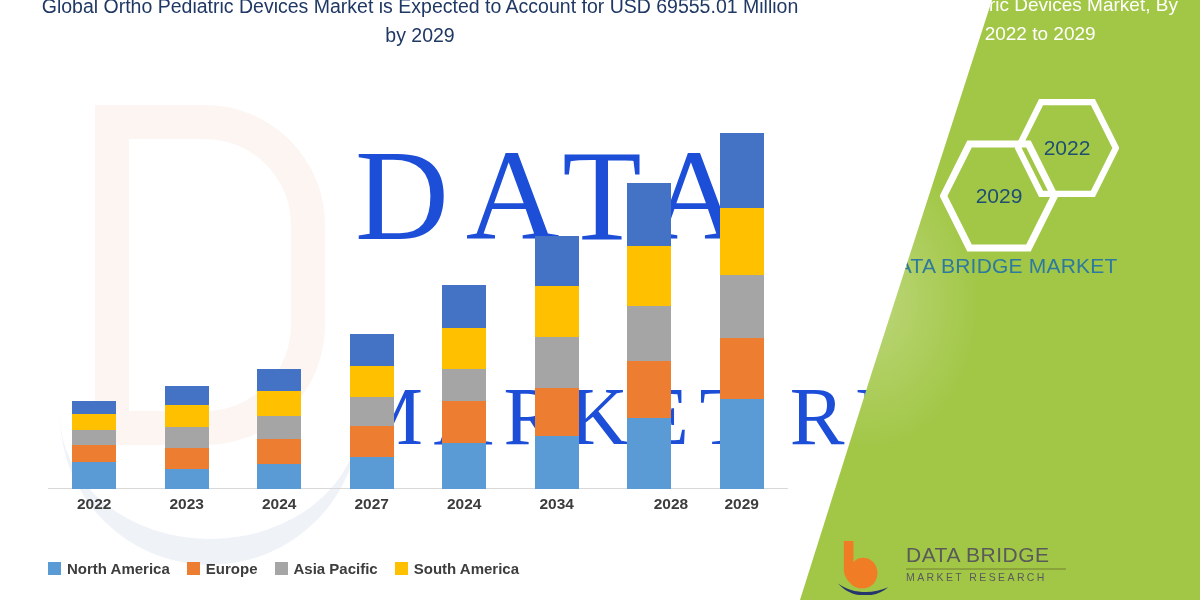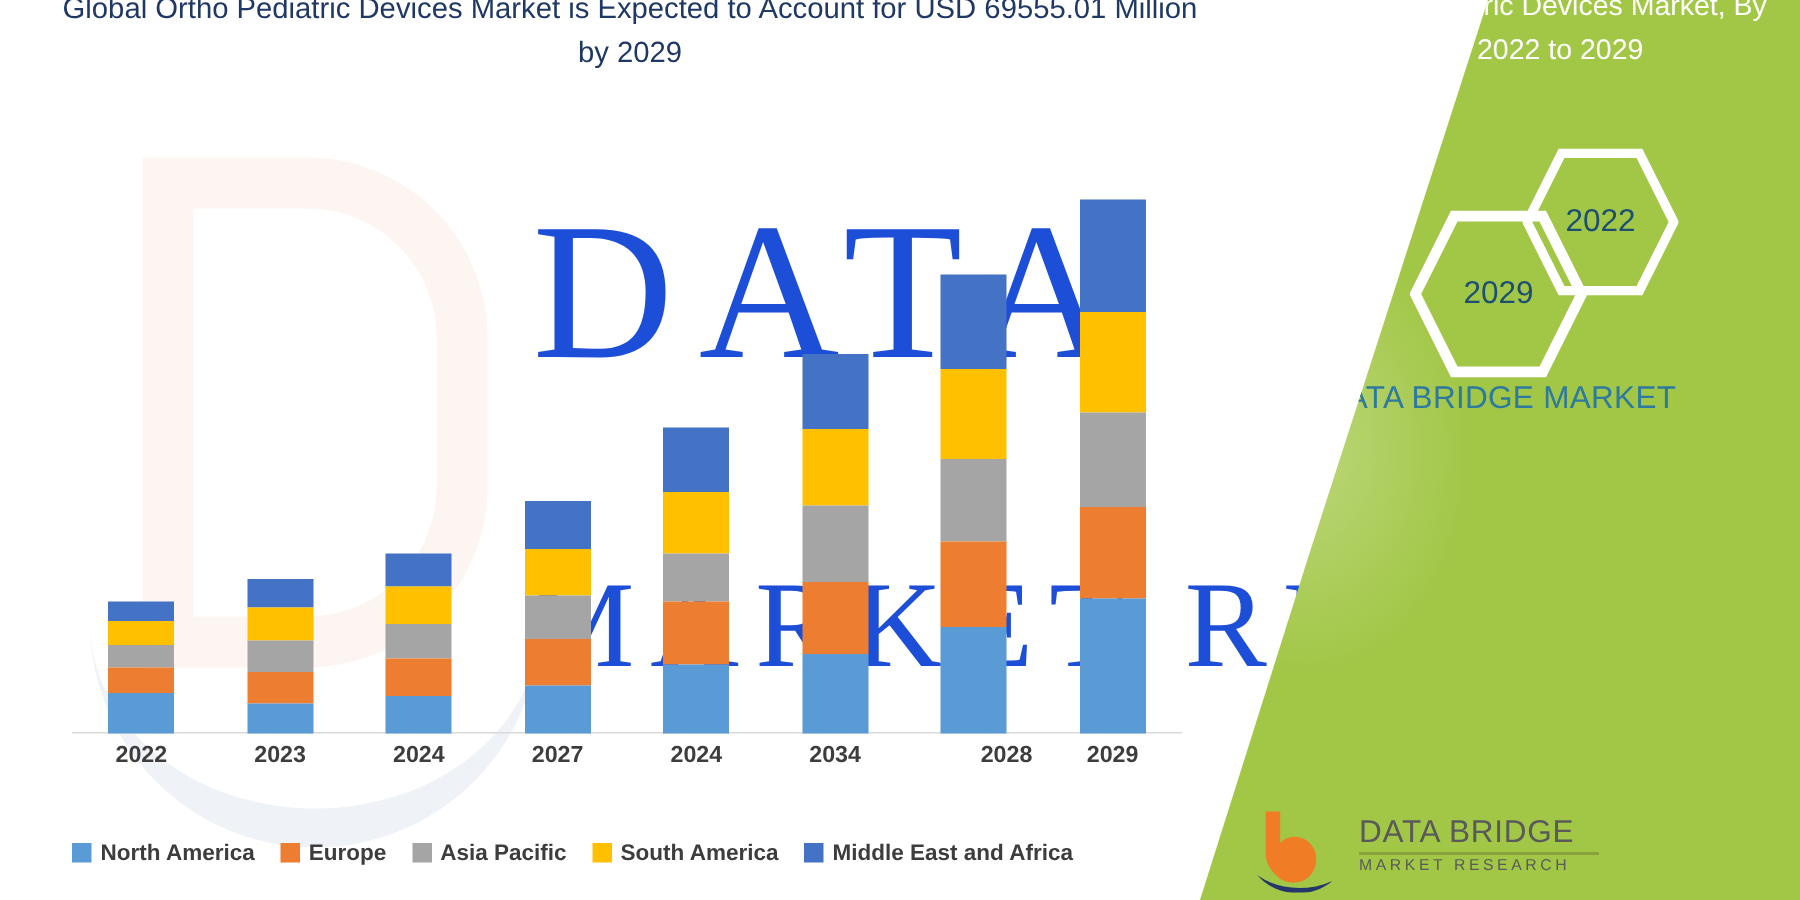--- a/index.html
+++ b/index.html
@@ -239,24 +239,20 @@
         <span>Europe</span>
       </div>
       <div class="legend-item">
         <span class="legend-swatch" style="background: rgb(165, 165, 165);"></span>
         <span>Asia Pacific</span>
       </div>
       <div class="legend-item">
         <span class="legend-swatch" style="background: rgb(255, 192, 0);"></span>
         <span>South America</span>
       </div>
-      <div class="legend-item">
-        <span class="legend-swatch" style="background: rgb(68, 114, 196);"></span>
-        <span>Middle East and Africa</span>
-      </div>
     </div>
 </div>
 
 <div id="green-panel">
   <div id="green-glow"></div>
 
   <div id="panel-title">Global Ortho Pediatric Devices Market, By Regions, 2022 to 2029</div>
 
   <div class="hexagon" id="hex-2029">
     <svg viewBox="0 0 100 100" width="118" height="118">

